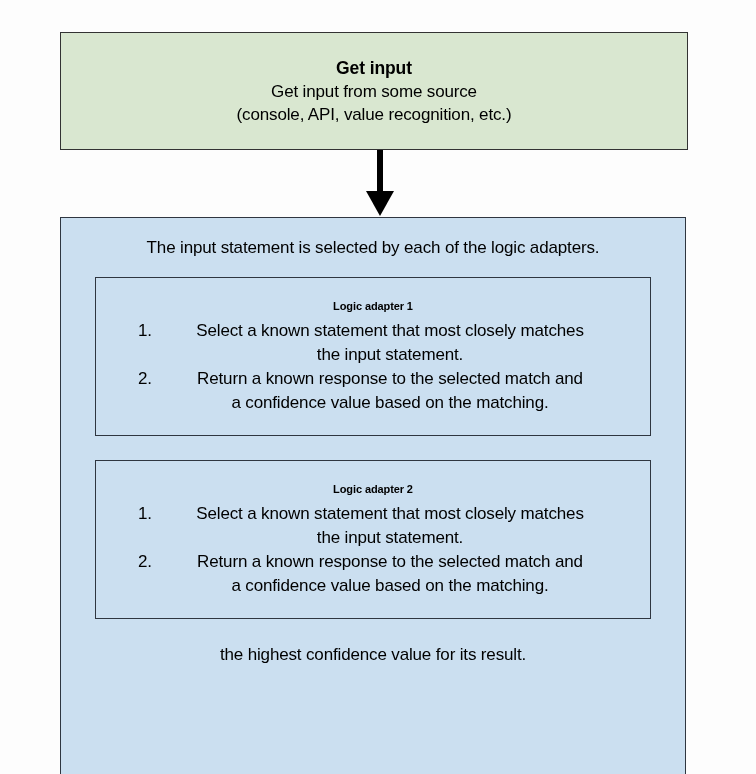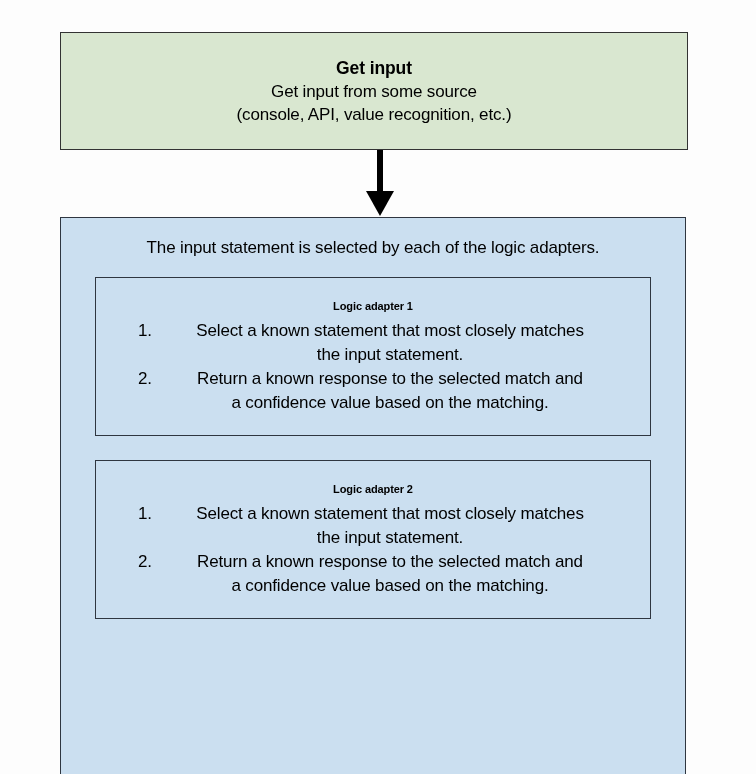--- a/index.html
+++ b/index.html
@@ -198,16 +198,17 @@
           </li>
           <li class="adapter-step" style="padding-left:74px;">
             <span>a confidence value based on the matching.</span>
           </li>
         </ol>
       </div>
 
     </div>
 
     <div class="stage-footer">
+      <div>the highest confidence value for its result.</div>
     </div>
 
   </div>
 </div>
 
 </body></html>

